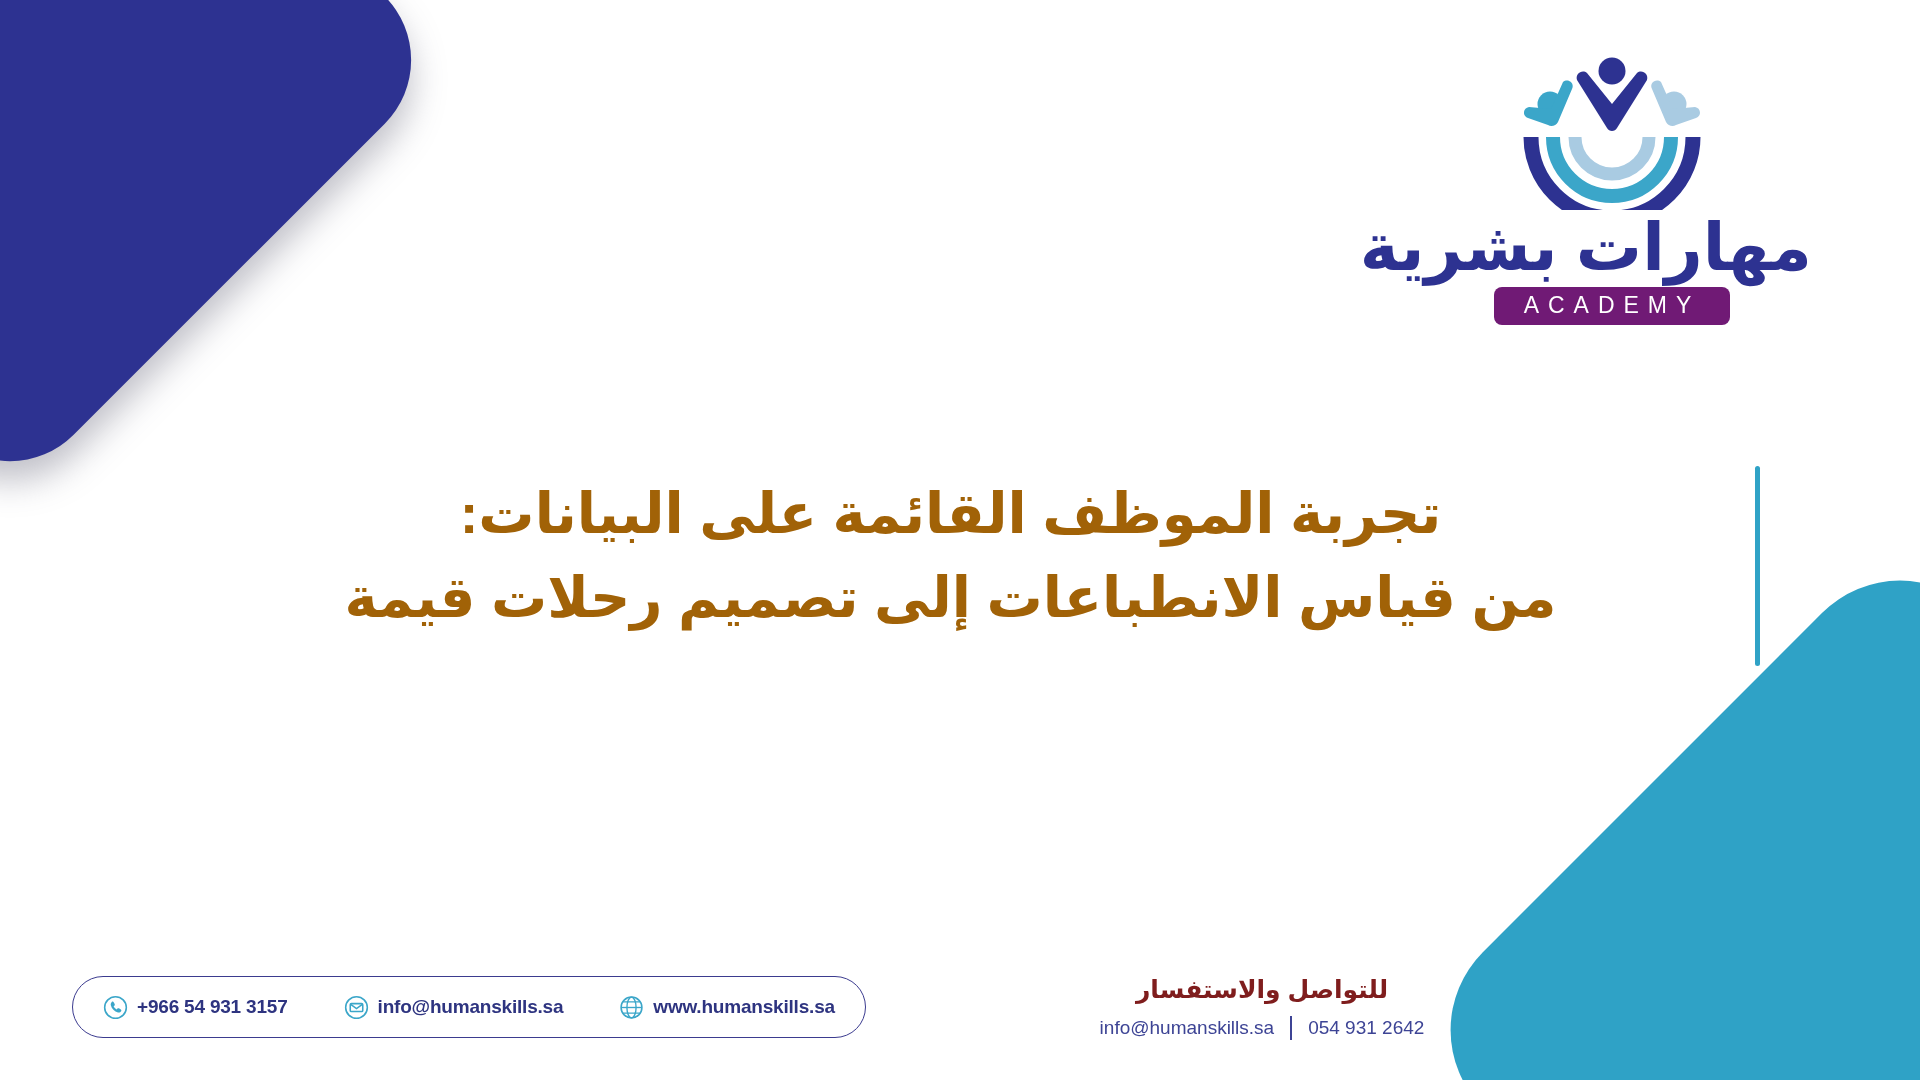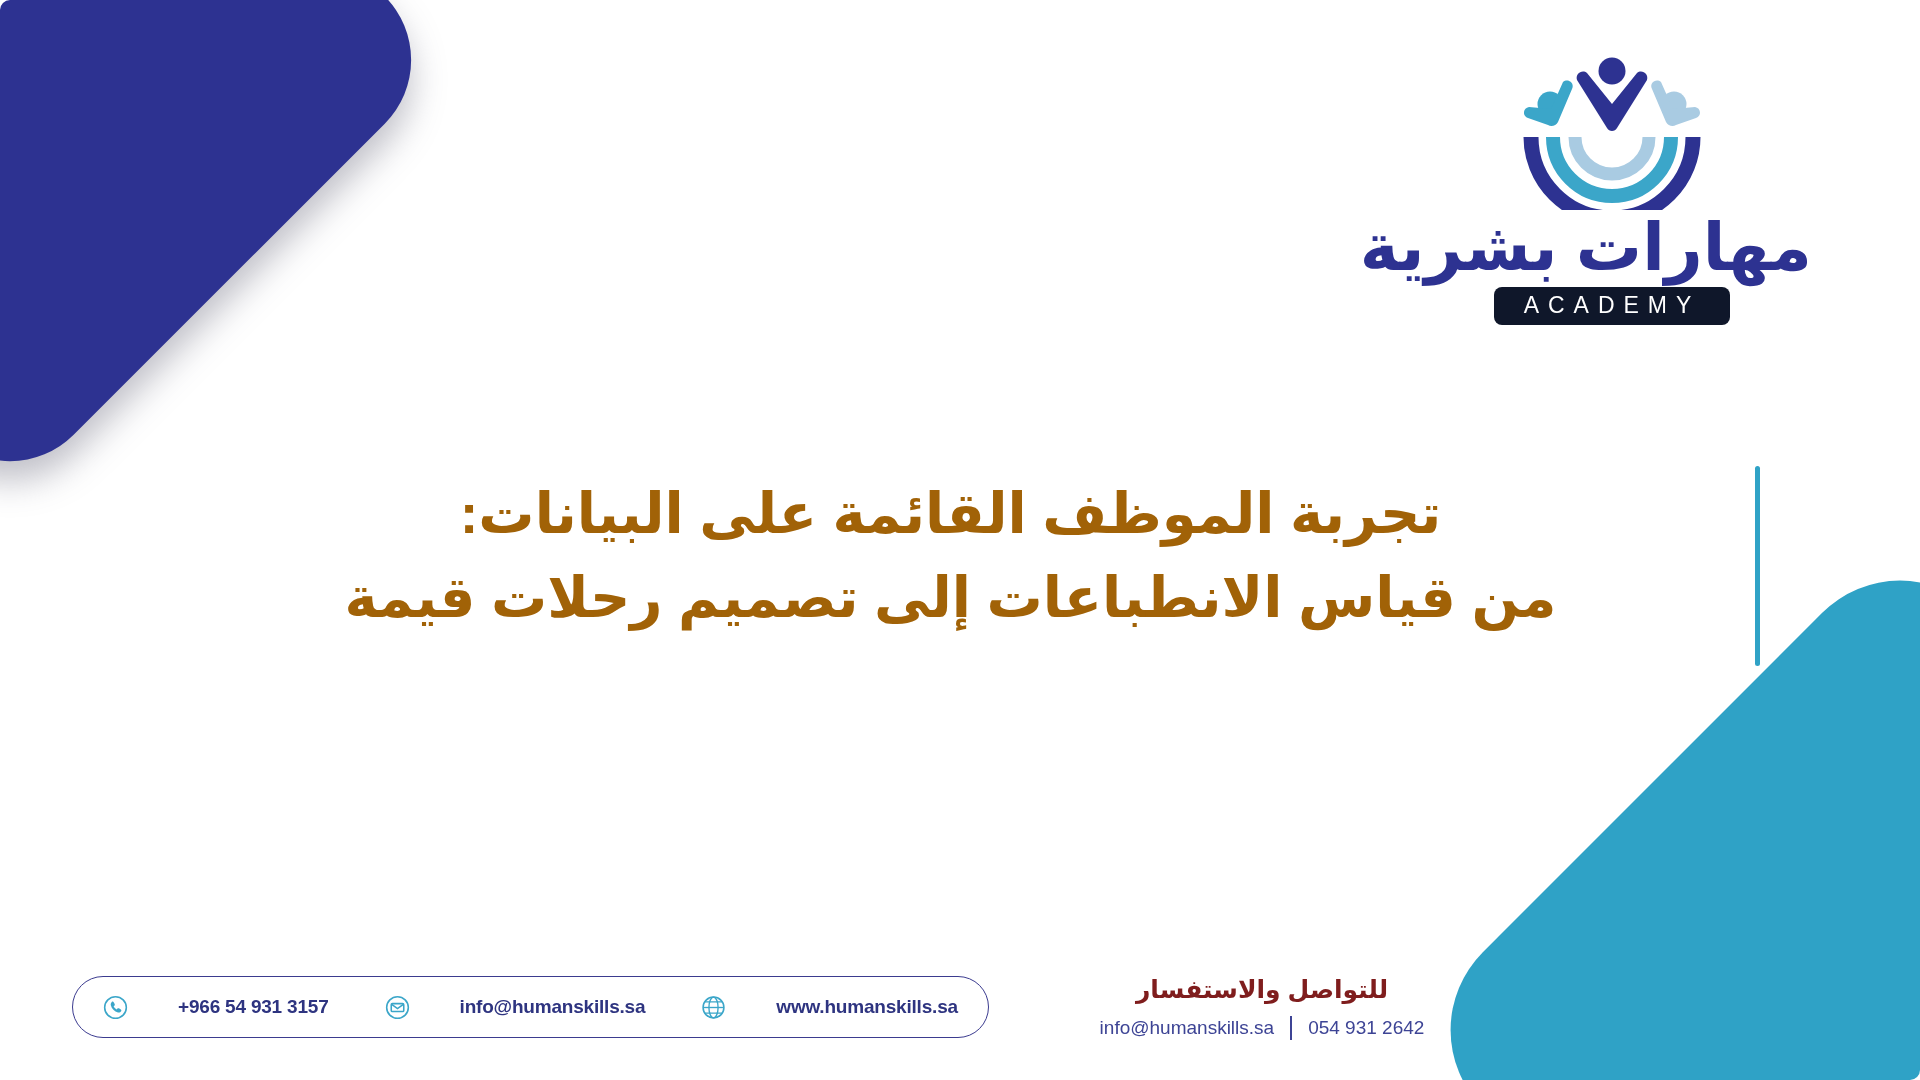--- a/index.html
+++ b/index.html
@@ -12,21 +12,20 @@
     font-family: "Liberation Sans", "DejaVu Sans", sans-serif;
   }
 
   .slide {
     position: relative;
     width: 1920px;
     height: 1080px;
     background: #ffffff;
     overflow: hidden;
     margin: 0 auto;
-    border-radius: 10px;
   }
 
   
   .corner-shape {
     position: absolute;
     pointer-events: none;
   }
   .shape-top-left {
     width: 620px;
     height: 620px;
@@ -66,21 +65,21 @@
     font-weight: bold;
     color: #2D3291;
     letter-spacing: 1px;
     line-height: 1.02;
     direction: rtl;
     white-space: nowrap;
   }
   .logo-badge {
     display: inline-block;
     margin-top: 6px;
-    background: #0f172a;
+    background: #701a75;
     color: #ffffff;
     border-radius: 8px;
     padding: 7px 30px 8px 30px;
     font-size: 23px;
     font-weight: 500;
     letter-spacing: 9px;
     line-height: 1;
     direction: ltr;
   }
 
@@ -129,21 +128,20 @@
     align-items: center;
     direction: ltr;
     padding: 0 30px;
     box-sizing: border-box;
   }
   .contact-item {
     display: flex;
     flex-direction: row;
     align-items: center;
     white-space: nowrap;
-    gap: 41px;
   }
   .contact-item + .contact-item { margin-left: 56px; }
   .contact-icon {
     width: 25px;
     height: 25px;
     margin-right: 9px;
     flex: 0 0 auto;
     display: block;
   }
   .contact-label {

